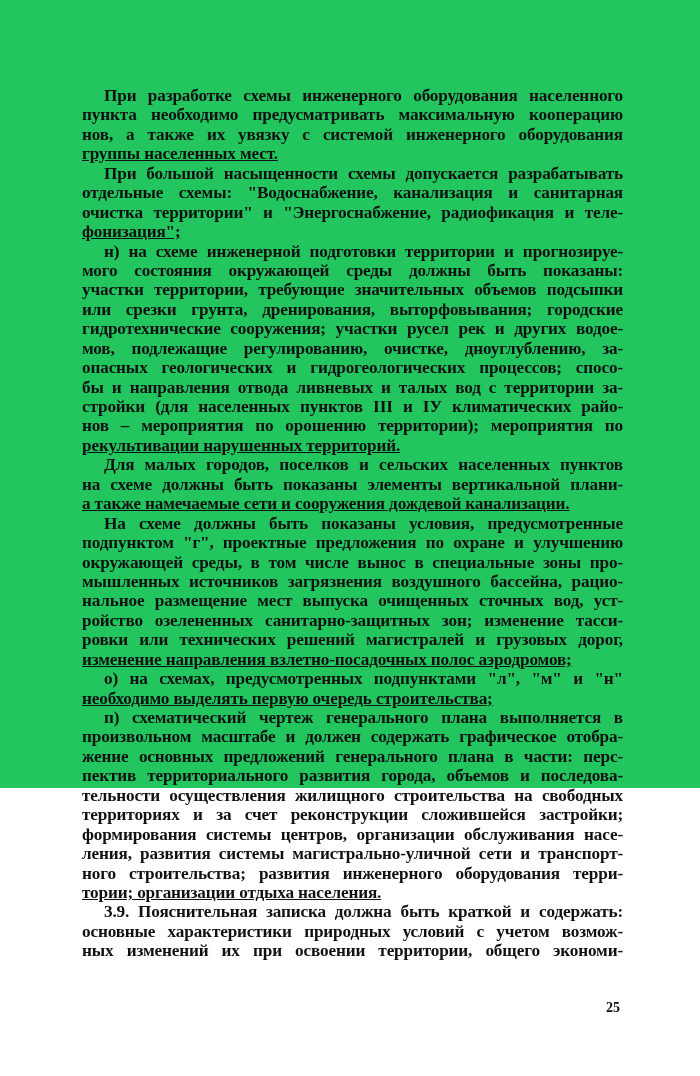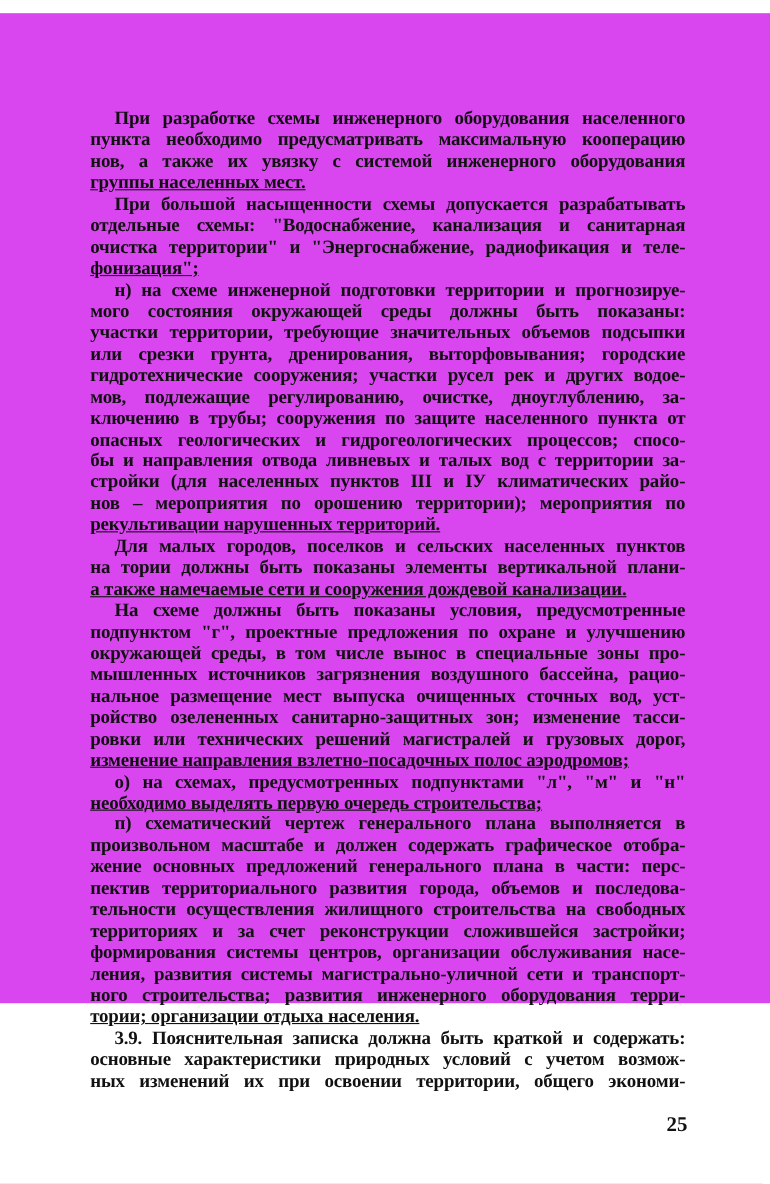--- a/index.html
+++ b/index.html
@@ -1,19 +1,19 @@
 <!DOCTYPE html>
 <html><head>
 <meta charset="utf-8">
 <style>
   html, body { margin: 0; padding: 0; background: #ffffff; }
   body { width: 700px; height: 1076px; position: relative; overflow: hidden; }
   .page {
-    position: absolute; left: 0; top: 12px; width: 700px; height: 900px;
-    background: #d946ef;
+    position: absolute; left: 0; top: 0; width: 700px; height: 788px;
+    background: #22c55e;
   }
   .text-block {
     position: absolute; left: 82px; top: 86px; width: 541px;
     font-family: "Liberation Serif", serif;
     font-size: 17.2px;
     font-weight: bold;
     color: #111111;
     line-height: 19.45px;
     letter-spacing: -0.15px;
   }
@@ -23,21 +23,21 @@
     text-align: justify;
     text-align-last: justify;
     height: 19.45px;
     overflow: visible;
   }
   .line.last { text-align-last: left; text-decoration: underline; }
   .line.indent { padding-left: 22px; }
   .page-number {
     position: absolute; left: 606px; top: 1000px;
     font-family: "Liberation Serif", serif;
-    font-size: 19px; font-weight: bold; color: #111111;
+    font-size: 14px; font-weight: bold; color: #111111;
   }
 </style>
 </head>
 <body>
 
 <div class="page">
   <div class="text-block" id="text-block">
       <span class="line indent">При разработке схемы инженерного оборудования населенного</span>
       <span class="line">пункта необходимо предусматривать максимальную кооперацию</span>
       <span class="line">нов, а также их увязку с системой инженерного оборудования</span>
@@ -45,28 +45,27 @@
       <span class="line indent">При большой насыщенности схемы допускается разрабатывать</span>
       <span class="line">отдельные схемы: "Водоснабжение, канализация и санитарная</span>
       <span class="line">очистка территории" и "Энергоснабжение, радиофикация и теле-</span>
       <span class="line last">фонизация";</span>
       <span class="line indent">н) на схеме инженерной подготовки территории и прогнозируе-</span>
       <span class="line">мого состояния окружающей среды должны быть показаны:</span>
       <span class="line">участки территории, требующие значительных объемов подсыпки</span>
       <span class="line">или срезки грунта, дренирования, выторфовывания; городские</span>
       <span class="line">гидротехнические сооружения; участки русел рек и других водое-</span>
       <span class="line">мов, подлежащие регулированию, очистке, дноуглублению, за-</span>
-      <span class="line">ключению в трубы; сооружения по защите населенного пункта от</span>
       <span class="line">опасных геологических и гидрогеологических процессов; спосо-</span>
       <span class="line">бы и направления отвода ливневых и талых вод с территории за-</span>
       <span class="line">стройки (для населенных пунктов III и IУ климатических райо-</span>
       <span class="line">нов – мероприятия по орошению территории); мероприятия по</span>
       <span class="line last">рекультивации нарушенных территорий.</span>
       <span class="line indent">Для малых городов, поселков и сельских населенных пунктов</span>
-      <span class="line">на тории должны быть показаны элементы вертикальной плани-</span>
+      <span class="line">на схеме должны быть показаны элементы вертикальной плани-</span>
       <span class="line last">а также намечаемые сети и сооружения дождевой канализации.</span>
       <span class="line indent">На схеме должны быть показаны условия, предусмотренные</span>
       <span class="line">подпунктом "г", проектные предложения по охране и улучшению</span>
       <span class="line">окружающей среды, в том числе вынос в специальные зоны про-</span>
       <span class="line">мышленных источников загрязнения воздушного бассейна, рацио-</span>
       <span class="line">нальное размещение мест выпуска очищенных сточных вод, уст-</span>
       <span class="line">ройство озелененных санитарно-защитных зон; изменение тасси-</span>
       <span class="line">ровки или технических решений магистралей и грузовых дорог,</span>
       <span class="line last">изменение направления взлетно-посадочных полос аэродромов;</span>
       <span class="line indent">о) на схемах, предусмотренных подпунктами "л", "м" и "н"</span>

